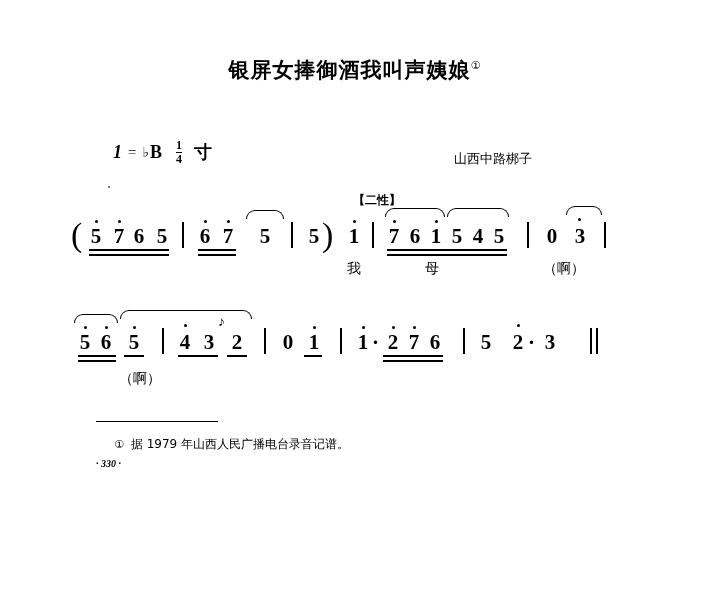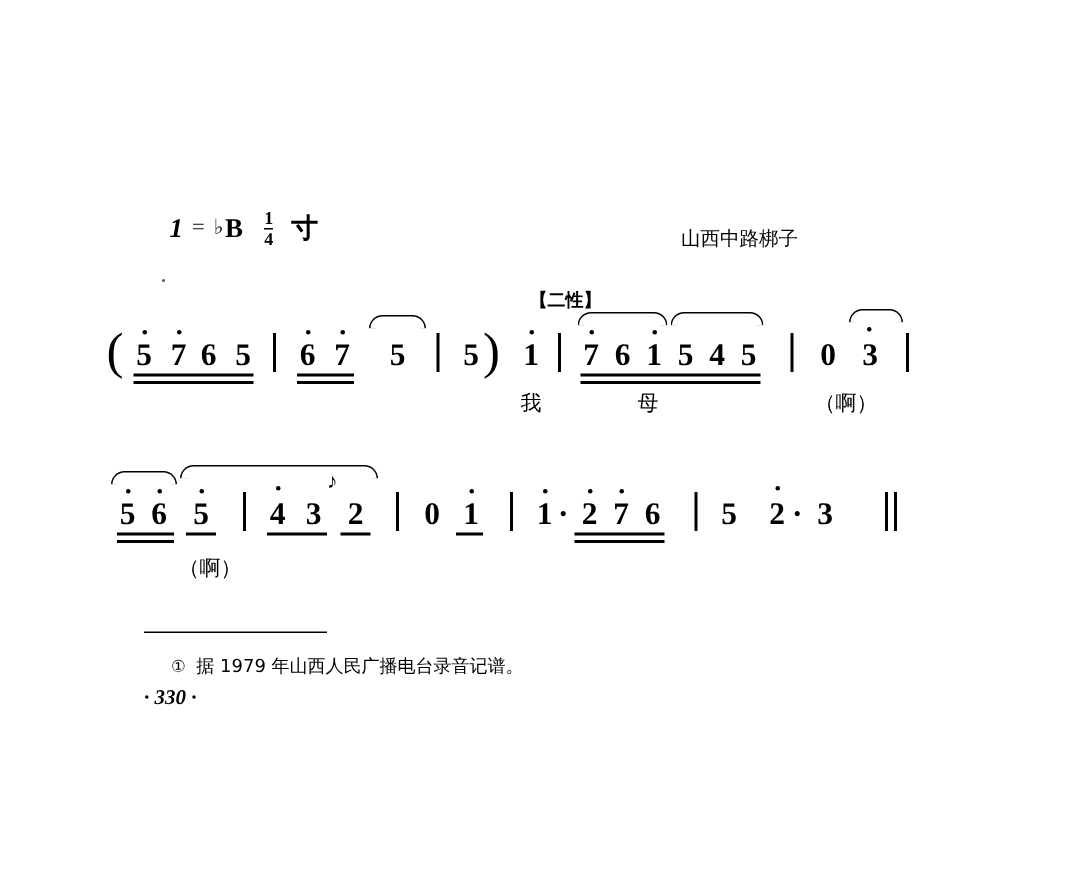--- a/index.html
+++ b/index.html
@@ -186,21 +186,21 @@
     margin-right: 7px;
     font-size: 11px;
   }
   .pagenum {
     position: absolute;
     left: 96px;
     top: 458px;
     font-family: "Liberation Serif", serif;
     font-style: italic;
     font-weight: bold;
-    font-size: 14px;
+    font-size: 10px;
     color: #000;
   }
   .watermark {
     position: absolute;
     right: 8px;
     bottom: 12px;
     font-family: "DejaVu Sans", sans-serif;
     font-size: 13px;
     font-weight: bold;
     white-space: nowrap;
@@ -219,20 +219,23 @@
     font-size: 34px;
     color: #000;
     line-height: 1;
   }
 </style>
 </head>
 <body>
 
 <div class="page">
 
+  <div class="title">
+    <span>银屏女捧御酒我叫声姨娘</span><span class="sup">①</span>
+  </div>
 
 
   <div class="keysig">
     <span class="one">1</span>
     <span class="eq">=</span>
     <span class="flat">♭</span>
     <span class="bee">B</span>
     <span class="frac">
       <span class="num">1</span>
       <span class="den">4</span>

